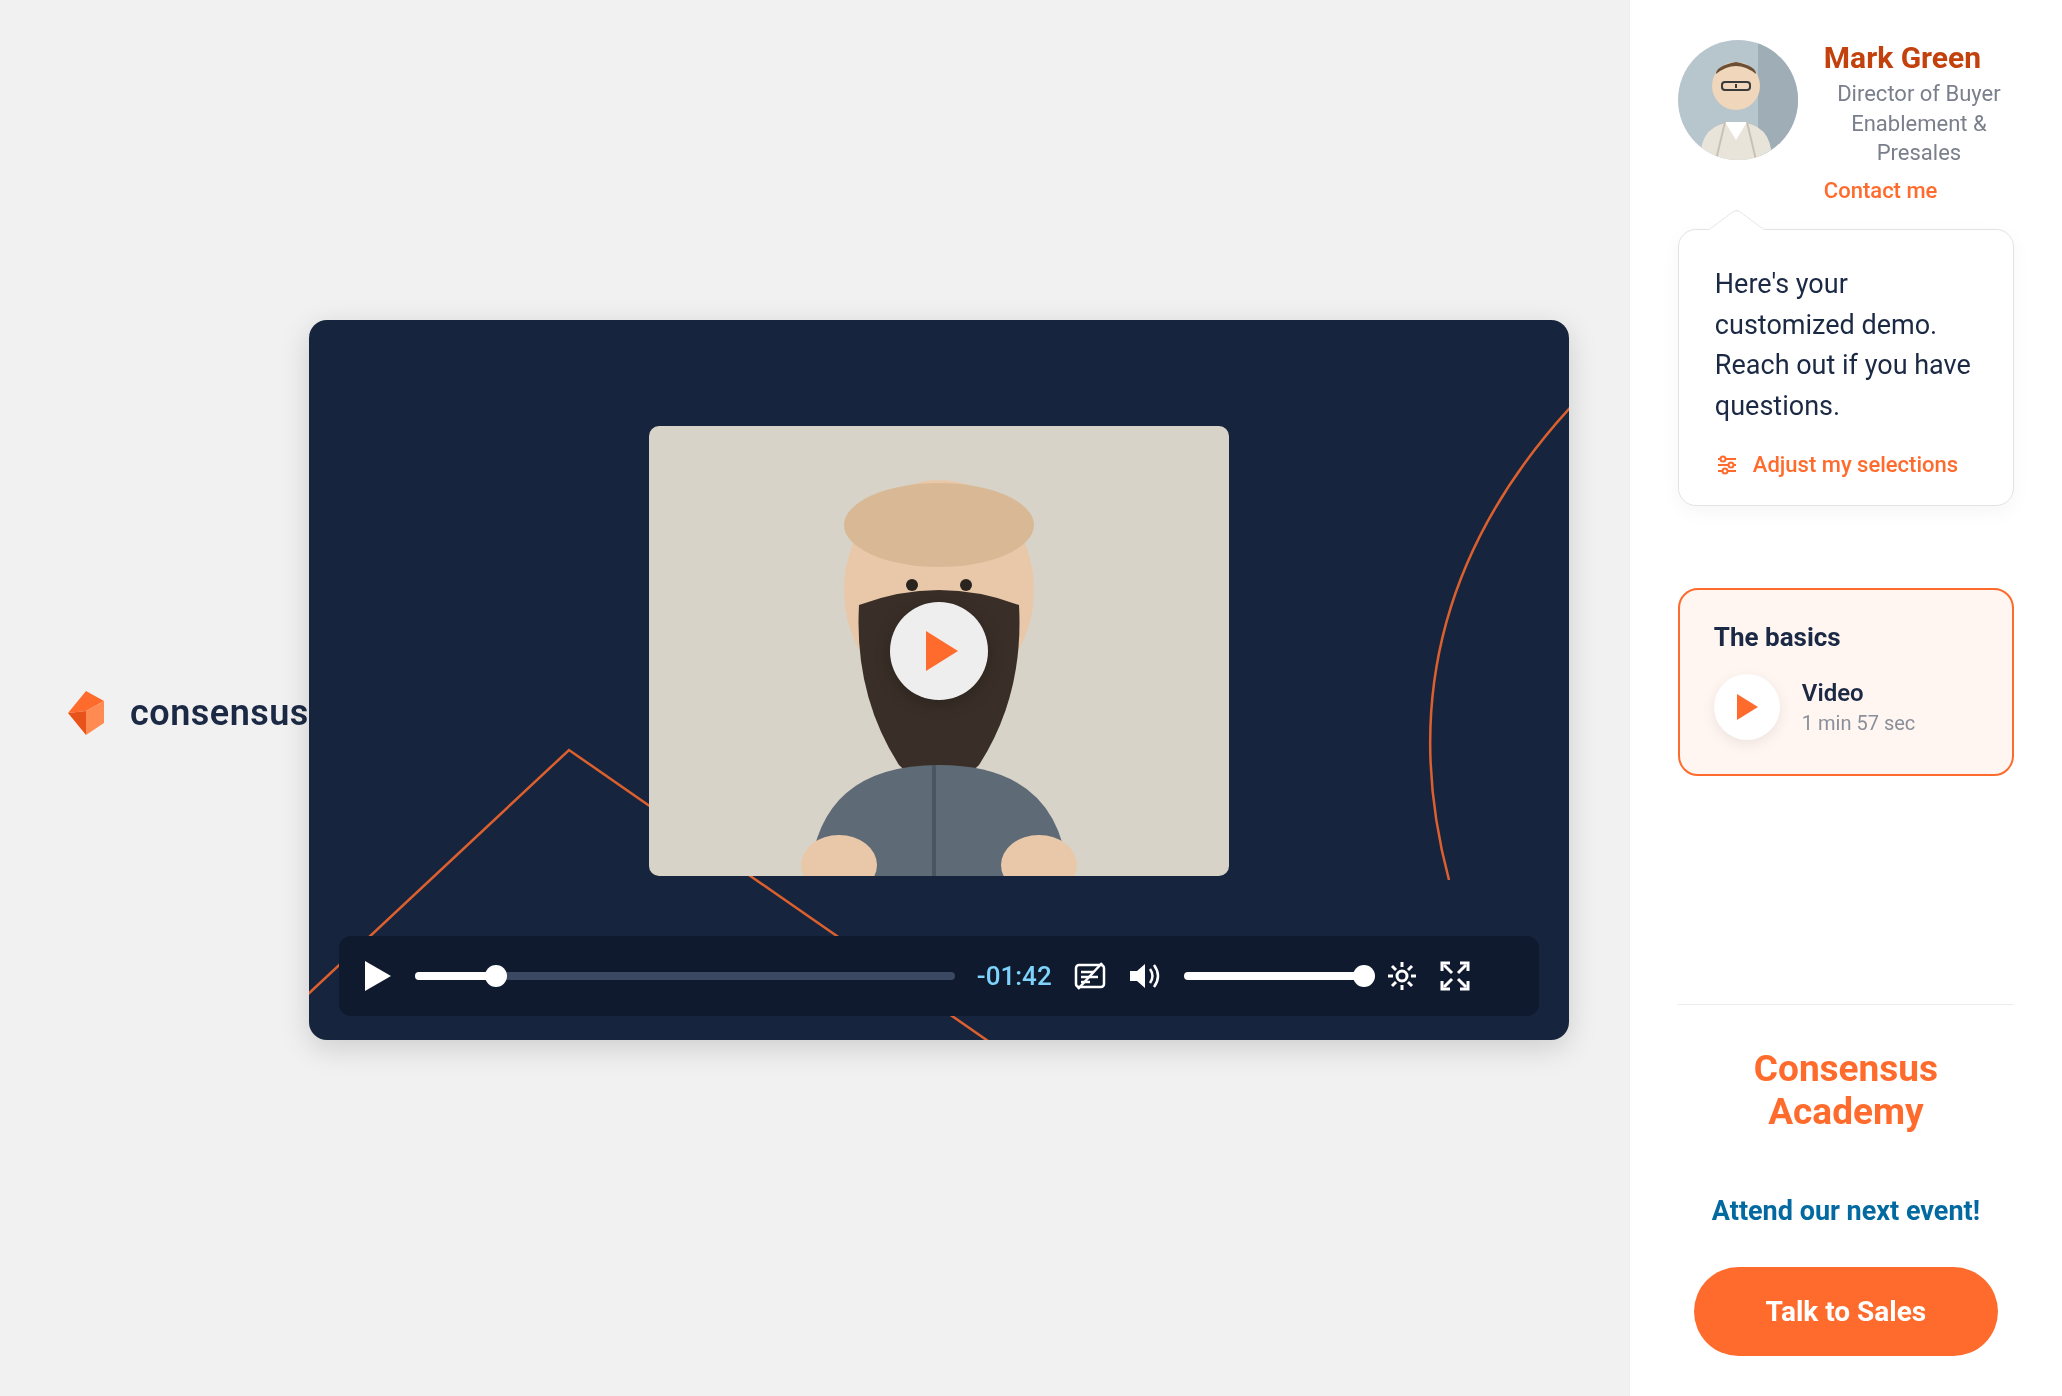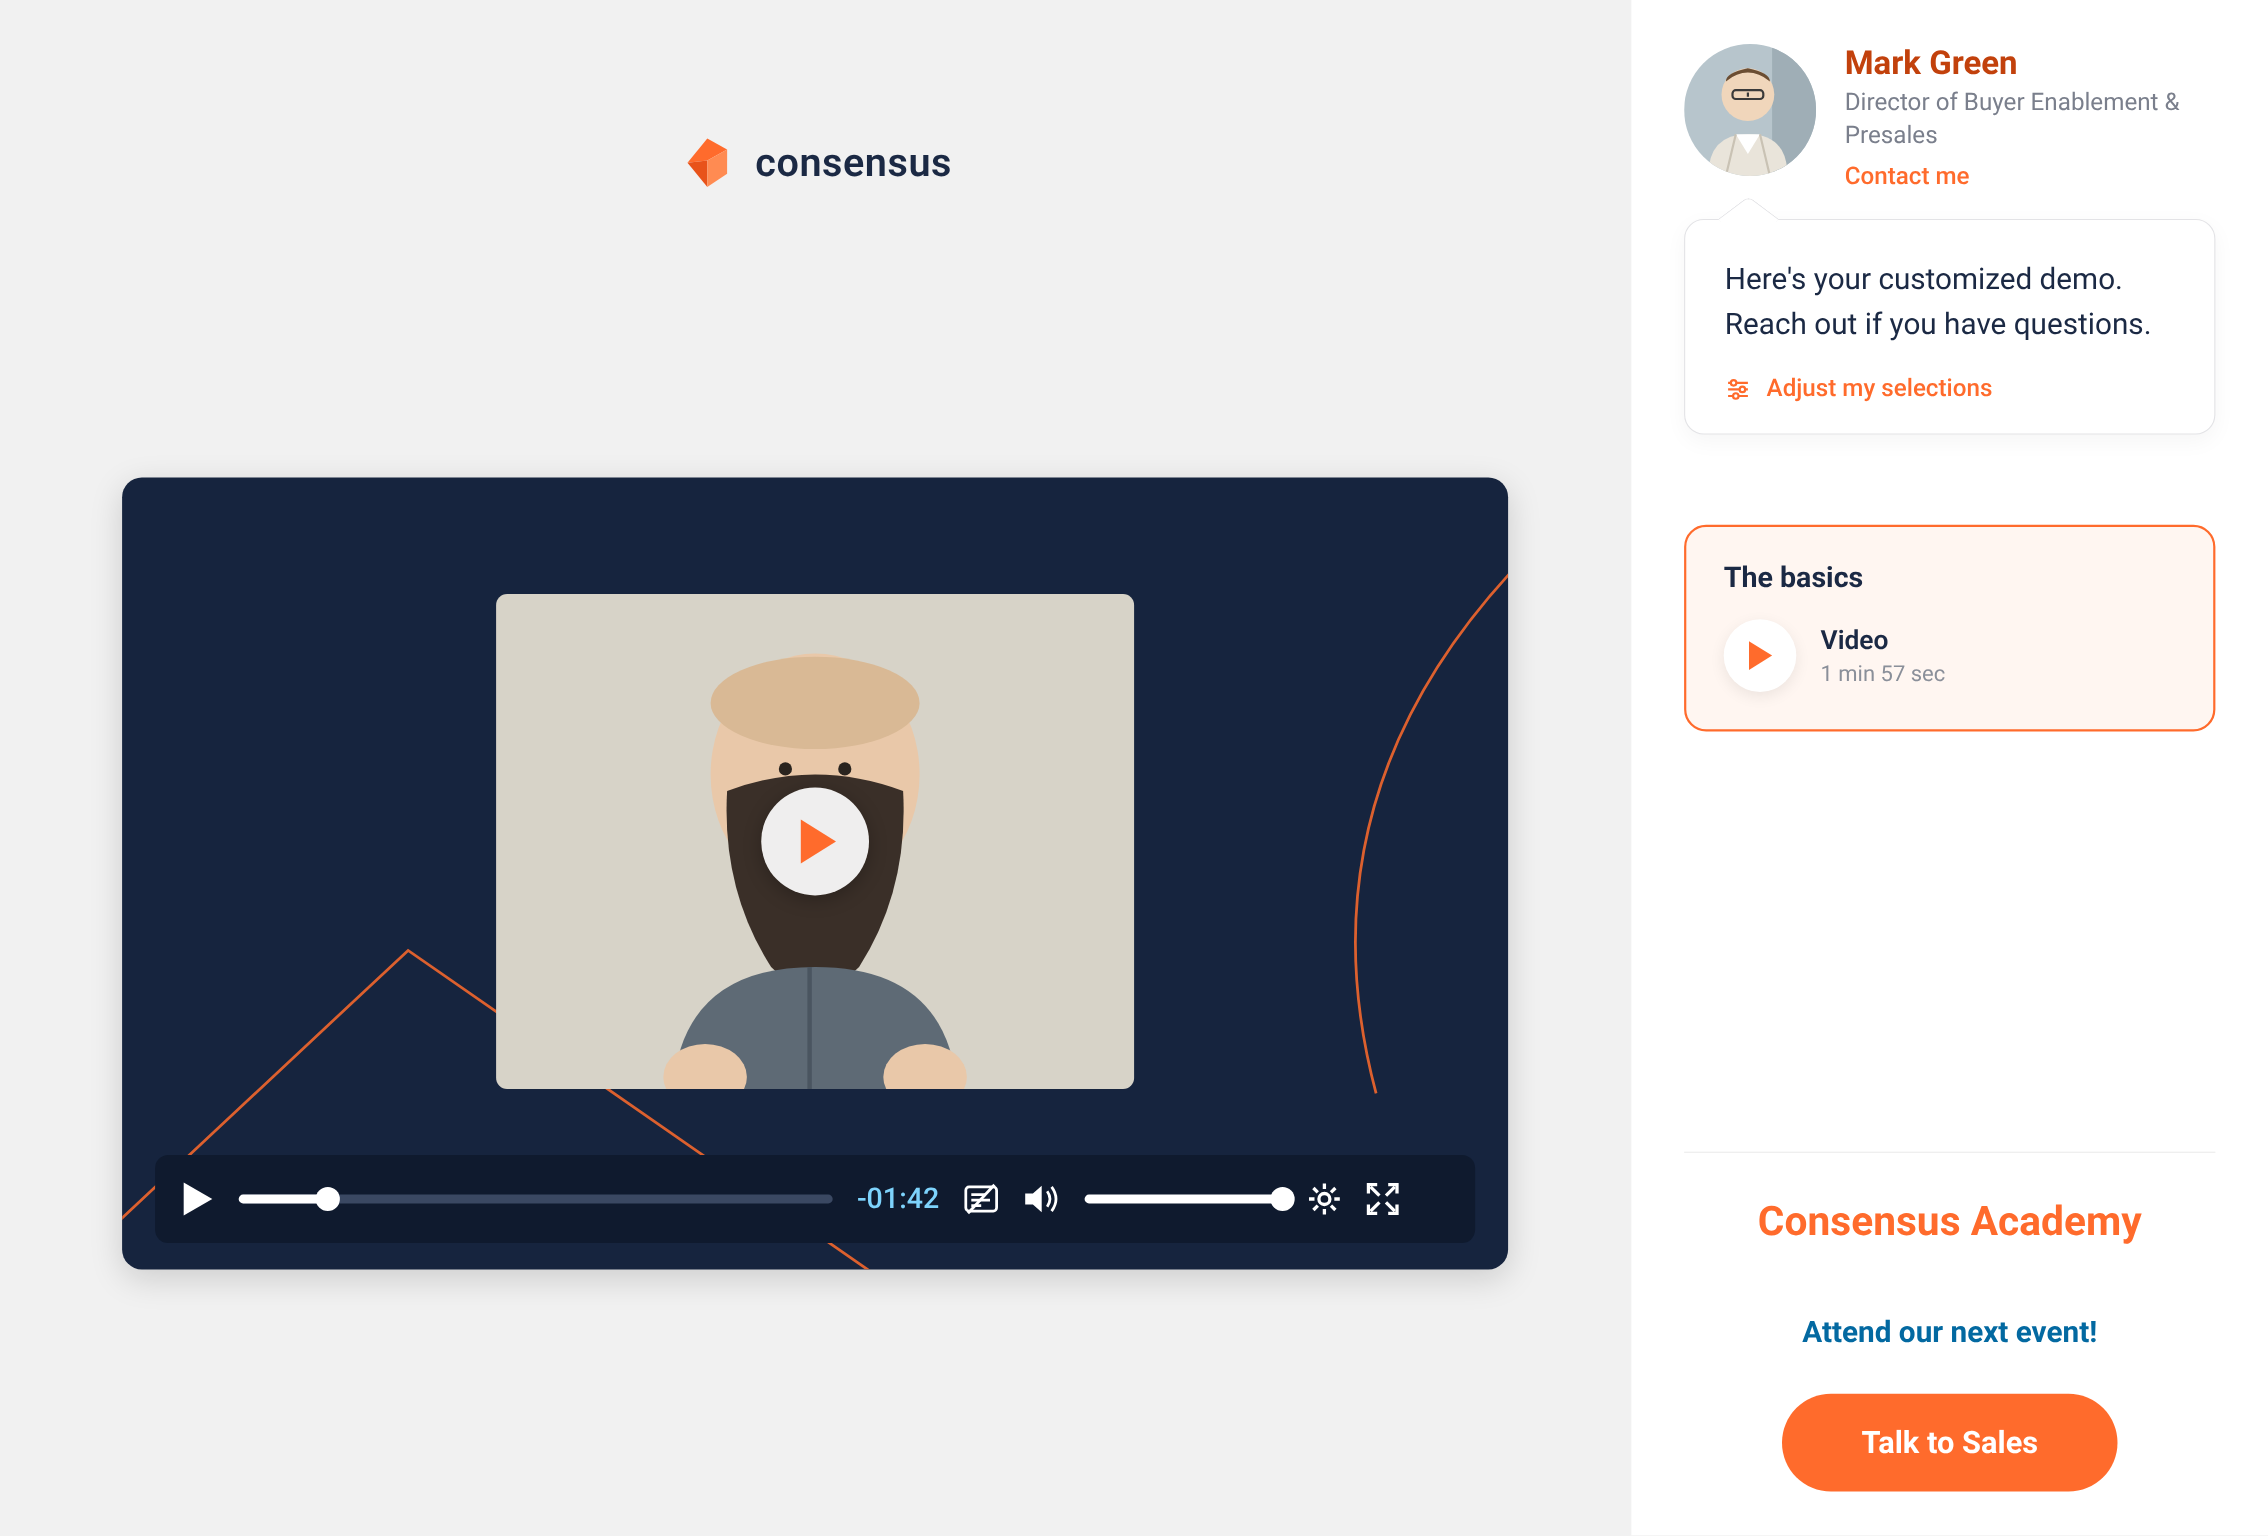--- a/index.html
+++ b/index.html
@@ -11,24 +11,23 @@
     overflow: hidden;
     color: #1b2944;
   }
   .page {
     display: flex;
     width: 100%;
     height: 100%;
   }
   .left {
     flex: 1;
-    padding: 92px 60px 60px 60px;
+    padding: 60px 60px 60px 60px;
     display: flex;
-    flex-direction: column;
-    align-items: center;
+    flex-direction: row;
   }
   .logo-row {
     display: flex;
     align-items: center;
     gap: 18px;
     margin-top: 30px;
   }
   .logo-mark svg { display:block; }
   .logo-text {
     font-size: 36px;
@@ -140,21 +139,21 @@
     display:flex;
     gap: 26px;
     align-items:flex-start;
   }
   .avatar {
     width: 120px; height:120px; border-radius:50%;
     overflow:hidden;
     flex-shrink:0;
   }
   .contact-name { font-size: 30px; font-weight:700; color:#c2410c; }
-  .contact-role { font-size: 22px; color:#7a7f8c; margin-top:4px; line-height:1.35; }
+  .contact-role { font-size: 22px; color:#7a7f8c; margin-top:4px; line-height:1.35;text-align:center; }
   .contact-link { font-size: 22px; color:#ff6b2c; margin-top:10px; font-weight:500; cursor:pointer; }
 
   .bubble {
     margin-top: 26px;
     border: 1px solid #e3e3e6;
     border-radius: 18px;
     padding: 34px 36px 28px 36px;
     position:relative;
     box-shadow: 0 6px 20px rgba(0,0,0,0.04);
     background:#fff;

